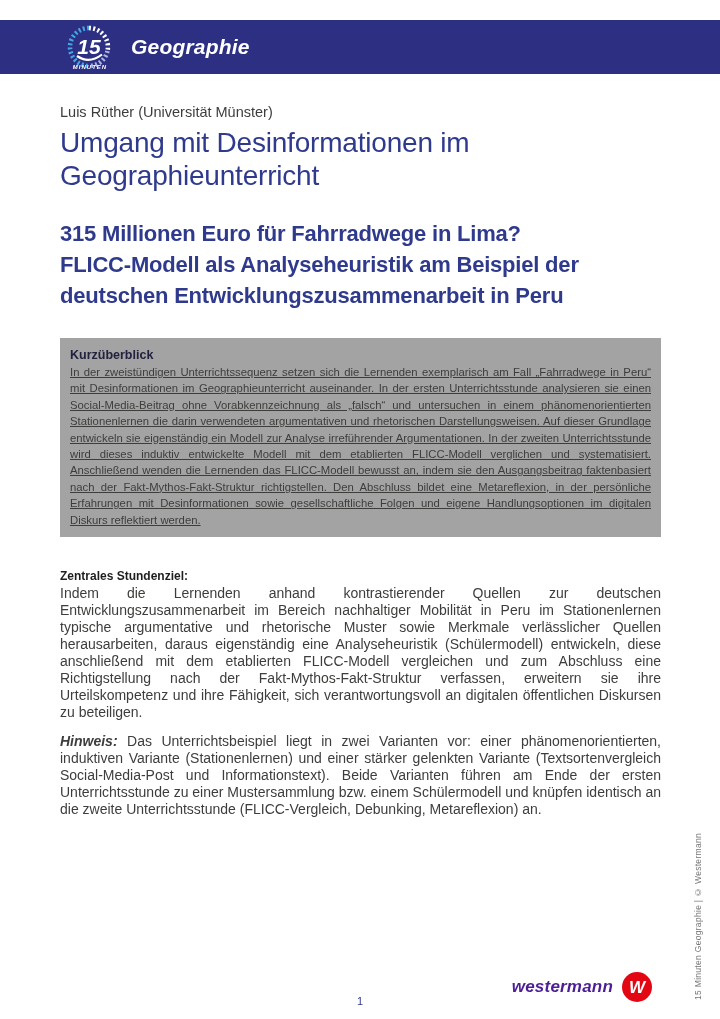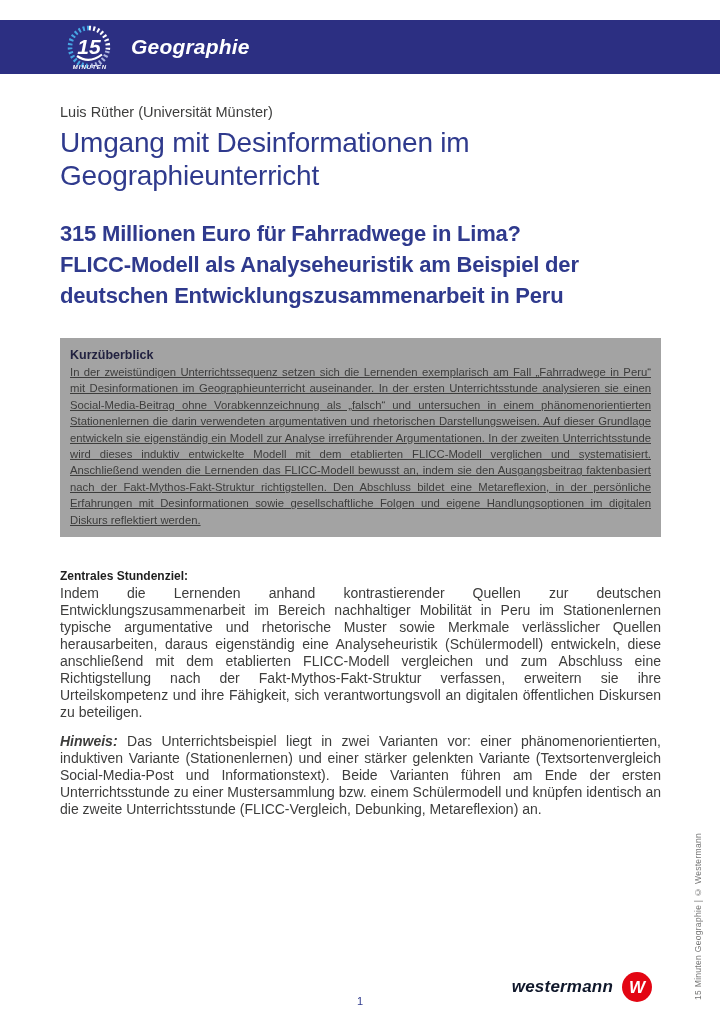--- a/index.html
+++ b/index.html
@@ -67,21 +67,21 @@
   .note-section { margin-top:12px; }
   .note-body { font-size:14px; line-height:17px; color:#3d3d3c; text-align:justify; }
   .note-label { font-weight:700; font-style:italic; }
 
   
   .publisher {
     position:absolute; right:68px; bottom:17px;
     display:flex; align-items:center; gap:9px;
   }
   .publisher-name {
-    font-size:17px; font-style:italic; font-weight:700; color:#0f172a;
+    font-size:17px; font-style:italic; font-weight:700; color:#4c1d95;
     letter-spacing:0.2px;
   }
   .publisher-mark { width:30px; height:30px; display:block; }
 
   .page-number {
     position:absolute; left:0; bottom:12px; width:720px; text-align:center;
     font-size:11px; color:#2f3a8d;
   }
 
   .side-credit {

